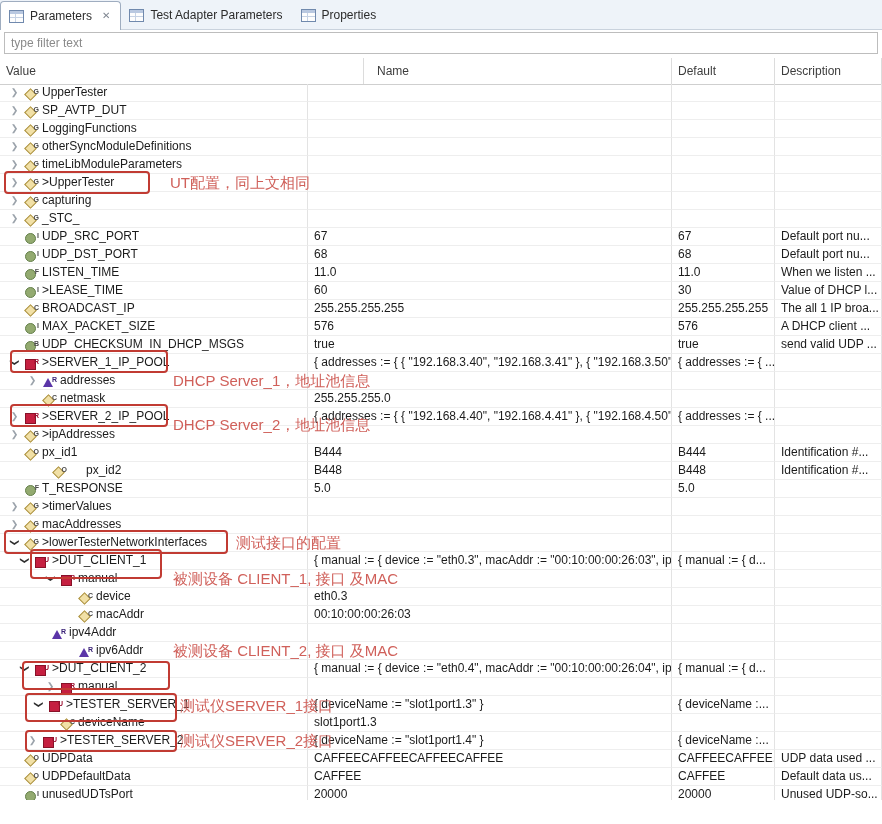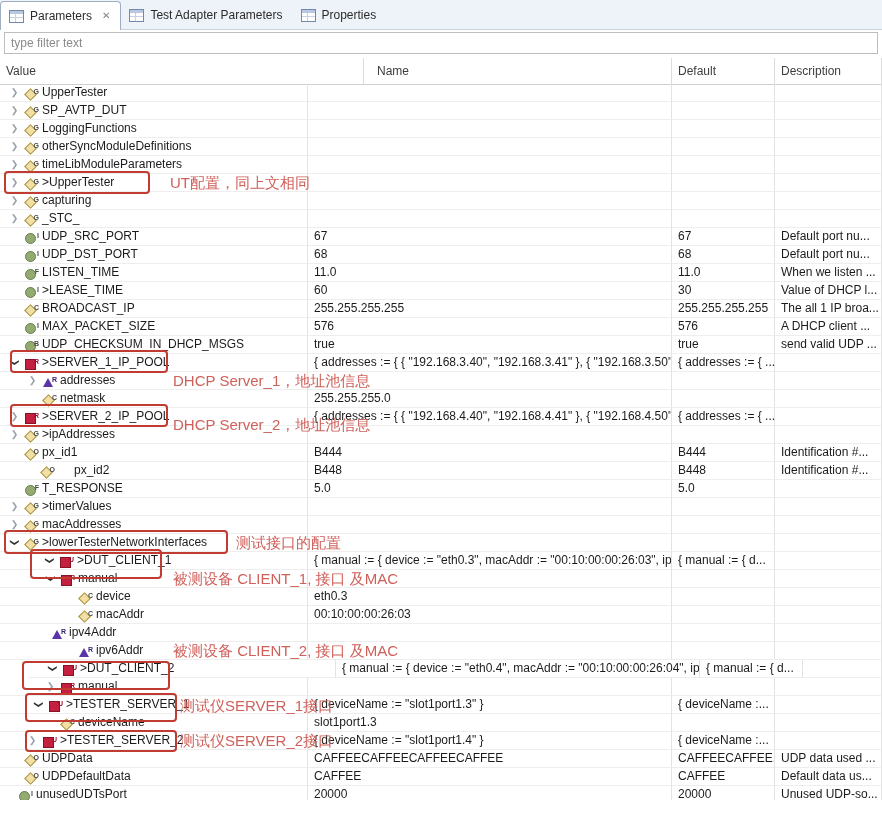--- a/index.html
+++ b/index.html
@@ -369,21 +369,21 @@
             <span class="shape diamond"></span>
             <span class="tletter ">O</span>
           </span>
           <span class="nametext">px_id1</span>
         </div>
         <div class="cell c-value">B444</div>
         <div class="cell c-def">B444</div>
         <div class="cell c-desc">Identification #...</div>
       </div>
       <div class="row">
-        <div class="cell c-name" style="padding-left: 6px; gap: 16px;">
+        <div class="cell c-name" style="padding-left: 18px; gap: 16px;">
           <span class="chev n"><span class="g">❯</span></span>
           <span class="picon">
             <span class="shape diamond"></span>
             <span class="tletter ">O</span>
           </span>
           <span class="nametext">px_id2</span>
         </div>
         <div class="cell c-value">B448</div>
         <div class="cell c-def">B448</div>
         <div class="cell c-desc">Identification #...</div>
@@ -434,21 +434,21 @@
             <span class="shape diamond"></span>
             <span class="tletter ">G</span>
           </span>
           <span class="nametext">&gt;lowerTesterNetworkInterfaces</span>
         </div>
         <div class="cell c-value"></div>
         <div class="cell c-def"></div>
         <div class="cell c-desc"></div>
       </div>
       <div class="row">
-        <div class="cell c-name" style="padding-left: 41px;">
+        <div class="cell c-name" style="padding-left: 16px;">
           <span class="chev e"><span class="g">❯</span></span>
           <span class="picon">
             <span class="shape square"></span>
             <span class="tletter red">U</span>
           </span>
           <span class="nametext">&gt;DUT_CLIENT_1</span>
         </div>
         <div class="cell c-value">{ manual := { device := "eth0.3", macAddr := "00:10:00:00:26:03", ip...</div>
         <div class="cell c-def">{ manual := { d...</div>
         <div class="cell c-desc"></div>
@@ -512,21 +512,21 @@
             <span class="shape triangle"></span>
             <span class="tletter purple">R</span>
           </span>
           <span class="nametext">ipv6Addr</span>
         </div>
         <div class="cell c-value"></div>
         <div class="cell c-def"></div>
         <div class="cell c-desc"></div>
       </div>
       <div class="row">
-        <div class="cell c-name" style="padding-left: 16px; margin-left: 28px;">
+        <div class="cell c-name" style="padding-left: 16px;">
           <span class="chev e"><span class="g">❯</span></span>
           <span class="picon">
             <span class="shape square"></span>
             <span class="tletter red">U</span>
           </span>
           <span class="nametext">&gt;DUT_CLIENT_2</span>
         </div>
         <div class="cell c-value">{ manual := { device := "eth0.4", macAddr := "00:10:00:00:26:04", ip...</div>
         <div class="cell c-def">{ manual := { d...</div>
         <div class="cell c-desc"></div>
@@ -603,21 +603,21 @@
             <span class="shape diamond"></span>
             <span class="tletter ">O</span>
           </span>
           <span class="nametext">UDPDefaultData</span>
         </div>
         <div class="cell c-value">CAFFEE</div>
         <div class="cell c-def">CAFFEE</div>
         <div class="cell c-desc">Default data us...</div>
       </div>
       <div class="row">
-        <div class="cell c-name" style="padding-left: 0;">
+        <div class="cell c-name" style="padding-left: 6px;">
           <span class="chev n"><span class="g">❯</span></span>
           <span class="picon">
             <span class="shape circle"></span>
             <span class="tletter ">I</span>
           </span>
           <span class="nametext">unusedUDTsPort</span>
         </div>
         <div class="cell c-value">20000</div>
         <div class="cell c-def">20000</div>
         <div class="cell c-desc">Unused UDP-so...</div>

